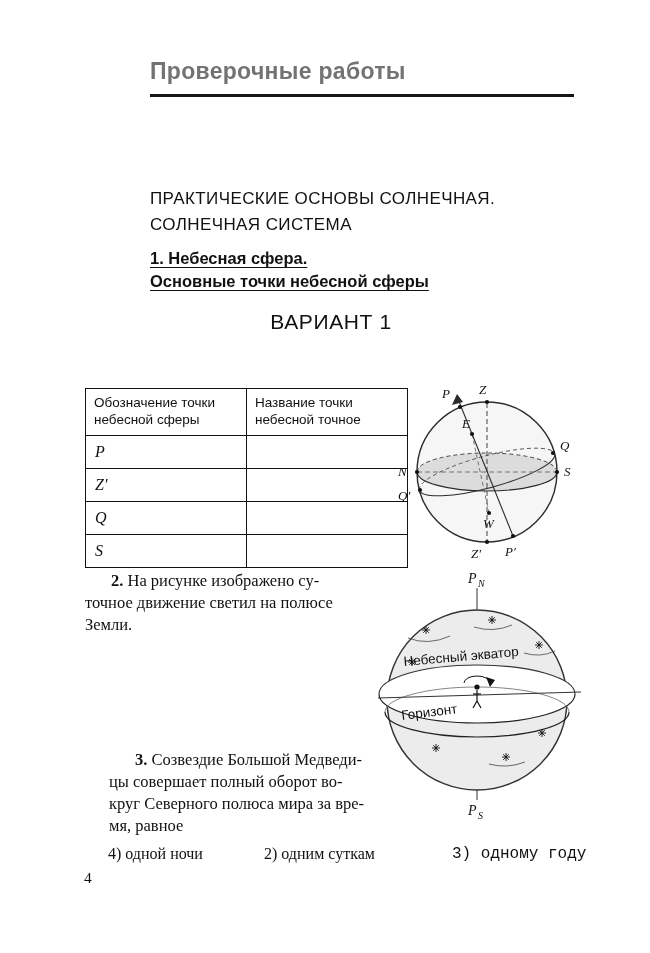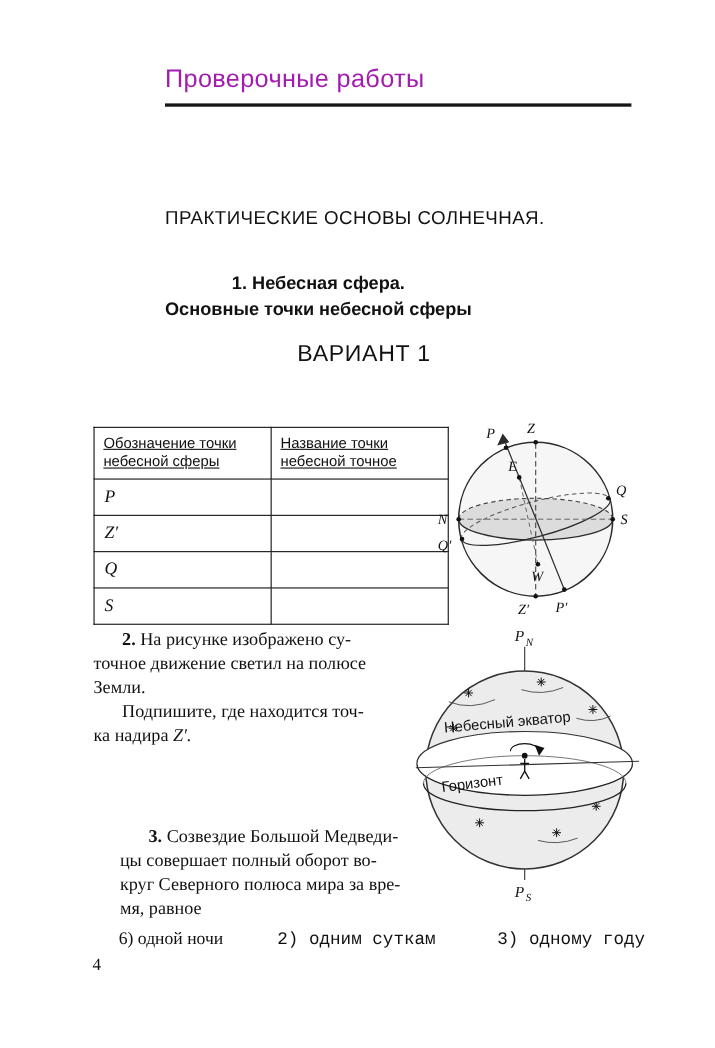--- a/index.html
+++ b/index.html
@@ -2,83 +2,84 @@
 <html><head>
 <meta charset="utf-8">
 <style>
   html,body { margin:0; padding:0; background:#ffffff; }
   .page {
     position:relative; width:650px; height:953px; background:#ffffff;
     font-family:"Liberation Serif", serif; color:#111; overflow:hidden;
   }
   .header-title {
     position:absolute; left:150px; top:58px;
-    font-family:"Liberation Sans", sans-serif; font-weight:normal;
-    font-size:23px; letter-spacing:0.3px; color:#a21caf;
+    font-family:"Liberation Sans", sans-serif; font-weight:bold;
+    font-size:23px; letter-spacing:0.3px; color:#737373;
   }
   .header-rule { position:absolute; left:150px; top:94px; width:424px; height:3px; background:#161616; }
   .section-title {
     position:absolute; left:150px; top:186px;
     font-family:"Liberation Sans", sans-serif; font-size:17px; line-height:26px; letter-spacing:0.4px;
   }
   .subsection-title {
     position:absolute; left:150px; top:247px;
     font-family:"Liberation Sans", sans-serif; font-weight:bold; font-size:16.5px; line-height:23px;
   }
-  .subsection-title .u { text-underline-offset:3px;text-align:center; }
+  .subsection-title .u { text-decoration:underline; text-underline-offset:3px; }
   .variant {
     position:absolute; left:85px; top:310px; width:492px; text-align:center;
     font-family:"Liberation Sans", sans-serif; font-size:21px; letter-spacing:0.6px;
   }
   .para { font-size:16.5px; line-height:22px; }
   .task1 { position:absolute; left:85px; top:335px; width:492px; }
   .task2 { position:absolute; left:85px; top:570px; width:294px; }
   .task3 { position:absolute; left:85px; top:749px; width:298px;margin-left:24px; }
   .task2 p, .task3 p, .task1 p { margin:0; }
   .indent { text-indent:26px; }
   .task-num { font-weight:bold; }
   .pre { white-space:pre-line; }
   .nadir { font-style:italic; }
 
   table.points-table { position:absolute; left:85px; top:388px; border-collapse:collapse; background:#fff; }
   .points-table th, .points-table td { border:1.4px solid #111; }
   .points-table th {
     width:146px; font-family:"Liberation Sans", sans-serif; font-weight:normal;
     font-size:13.5px; line-height:17px; text-align:left; vertical-align:top;
-    padding:5px 6px 7px 8px; white-space:pre-line;text-decoration:underline;
+    padding:5px 6px 7px 8px; white-space:pre-line;
   }
   .points-table td { height:30px; }
   td.letter { width:146px; font-style:italic; font-size:16px; padding-left:9px; vertical-align:middle; }
   td.answer { width:146px; }
 
   .diagram1 { position:absolute; left:386px; top:382px; }
   .diagram2 { position:absolute; left:374px; top:570px; }
 
   .answers span { position:absolute; font-size:16px; }
   .ans1 { left:108px; top:845px; }
-  .ans2 { left:252px; top:845px;font-family:Liberation Mono, monospace; }
+  .ans2 { left:264px; top:845px; }
   .ans3 { left:452px; top:845px;font-family:Liberation Mono, monospace; }
   .page-number { position:absolute; left:84px; top:869px; font-size:15.5px; }
 
   svg text { font-family:"Liberation Serif", serif; fill:#111; }
   .lbl  { font-style:italic; font-size:13px; }
   .lbl2 { font-style:italic; font-size:14px; }
   .sub  { font-style:italic; font-size:10px; }
   .band-label { font-family:"Liberation Sans", sans-serif; font-size:13.5px; }
 </style>
 </head>
 <body>
 
 <div class="page">
 
   <div class="header-title">Проверочные работы</div>
   <div class="header-rule"></div>
 
   <div class="section-title">
     <div>ПРАКТИЧЕСКИЕ ОСНОВЫ СОЛНЕЧНАЯ.</div>
+    <div>СОЛНЕЧНАЯ СИСТЕМА</div>
   </div>
 
   <div class="subsection-title">
     <div class="u">1. Небесная сфера.</div>
     <div class="u">Основные точки небесной сферы</div>
   </div>
 
   <div class="variant">ВАРИАНТ 1</div>
 
 
@@ -149,24 +150,20 @@
     <text class="lbl" x="119" y="174">P′</text>
   </svg>
 
   <div class="task2 para">
     <p class="indent">
       <span class="task-num">2.</span>
       <span class="pre">На рисунке изображено су-
 точное движение светил на полюсе
 Земли.</span>
     </p>
-    <p class="indent">
-      <span class="pre">Подпишите, где находится точ-
-ка надира </span><span class="nadir">Z′.</span>
-    </p>
   </div>
 
   <svg class="diagram2" width="214" height="252" viewBox="0 0 214 252">
     <line x1="103" y1="18" x2="103" y2="40" stroke="#333" stroke-width="1"></line>
     <circle cx="103" cy="130" r="90" fill="#ececec" stroke="#333" stroke-width="1.4"></circle>
     <ellipse cx="103" cy="124" rx="98" ry="29" fill="#ffffff"></ellipse>
     <path d="M 5 124 A 98 29 0 0 1 201 124" fill="none" stroke="#333" stroke-width="1.1"></path>
     <path d="M 5 124 A 98 29 0 0 0 201 124" fill="none" stroke="#222" stroke-width="1.2"></path>
     <path d="M 11 142 A 92 25 0 0 1 195 142" fill="none" stroke="#777" stroke-width="0.9"></path>
     <path d="M 11 142 A 92 25 0 0 0 195 142" fill="none" stroke="#222" stroke-width="1.2"></path>
@@ -212,20 +209,20 @@
     <p class="indent">
       <span class="task-num">3.</span>
       <span class="pre">Созвездие Большой Медведи-
 цы совершает полный оборот во-
 круг Северного полюса мира за вре-
 мя, равное</span>
     </p>
   </div>
 
   <div class="answers">
-    <span class="ans1">6) одной ночи</span>
+    <span class="ans1">4) одной ночи</span>
     <span class="ans2">2) одним суткам</span>
     <span class="ans3">3) одному году</span>
   </div>
 
   <div class="page-number">4</div>
 
 </div>
 
 </body></html>

